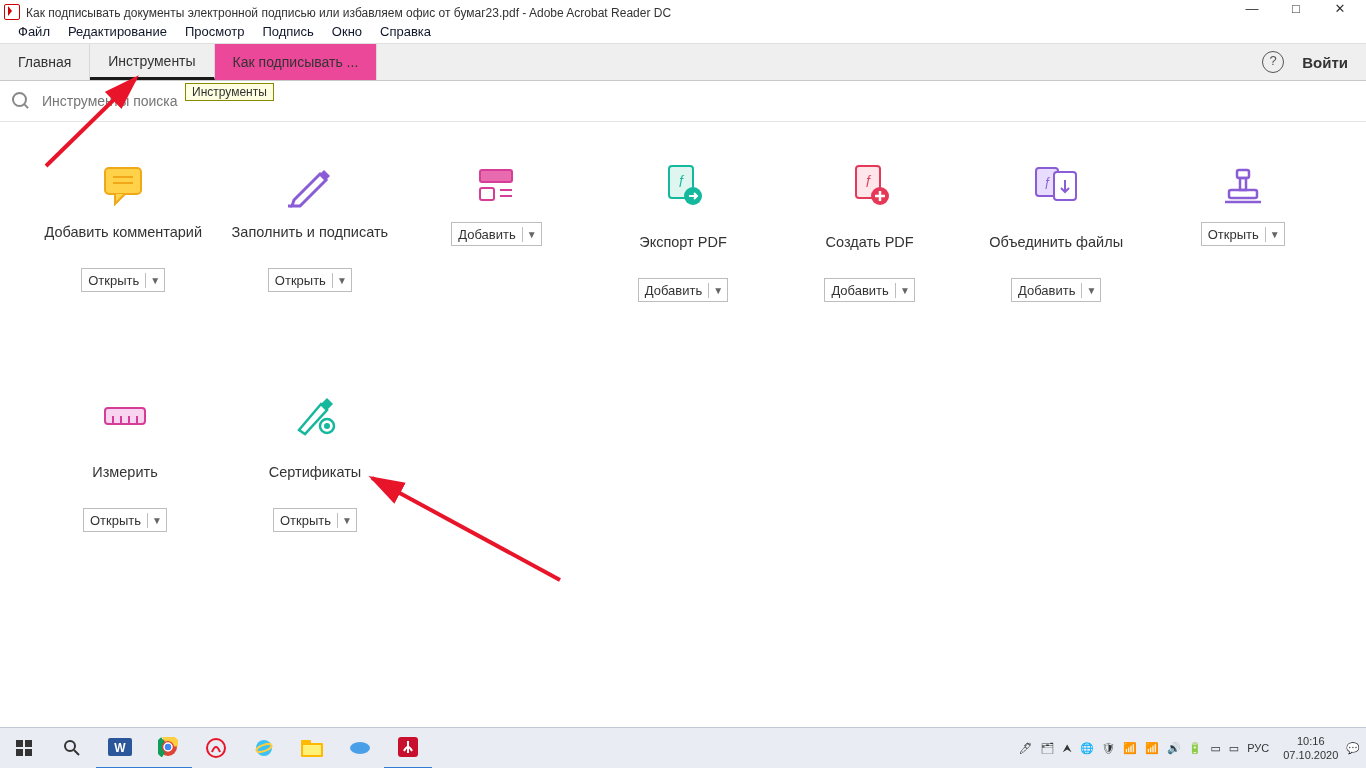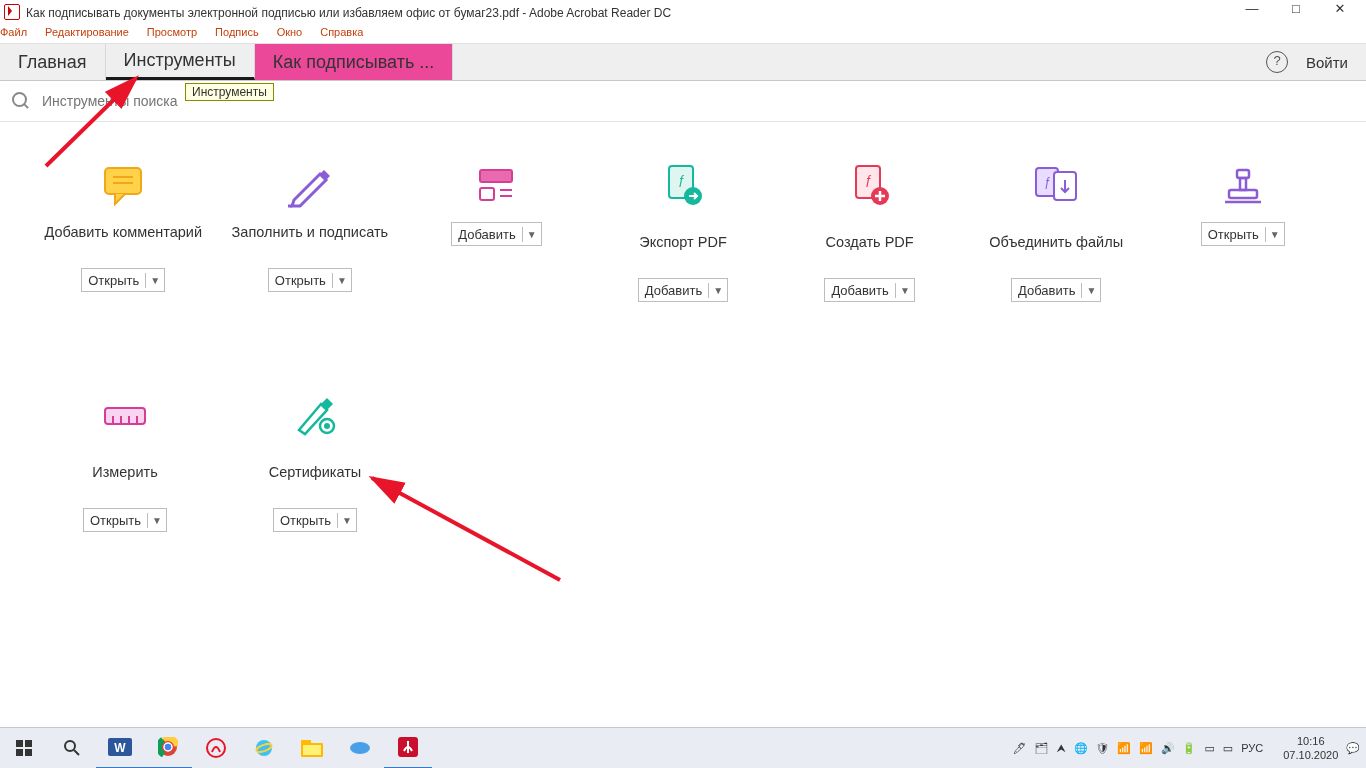--- a/index.html
+++ b/index.html
@@ -2,29 +2,29 @@
 <html><head>
 <meta charset="utf-8">
 <style>
   html,body{margin:0;padding:0;width:1366px;height:768px;font-family:"Segoe UI",Arial,sans-serif;background:#fff;overflow:hidden;color:#333}
   .titlebar{height:20px;background:#fff;display:flex;align-items:flex-end;padding:0 4px;font-size:12px}
   .titlebar .icon{width:14px;height:14px;background:#fff;border:1px solid #c00;border-radius:2px;position:relative;margin-right:6px}
   .titlebar .icon:before{content:"";position:absolute;left:3px;top:1px;width:0;height:0;border-left:4px solid #c00;border-top:5px solid transparent;border-bottom:5px solid transparent}
   .titlebar .caption{flex:0 0 auto}
   .titlebar .spacer{flex:1}
   .winbtn{width:44px;height:20px;text-align:center;line-height:18px;font-size:13px}
-  .menubar{height:23px;background:#fff;border-bottom:1px solid #e0e0e0;display:flex;align-items:center;padding:0 0;font-size:11px;color:#c2410c}
+  .menubar{height:23px;background:#fff;border-bottom:1px solid #e0e0e0;display:flex;align-items:center;padding:0 18px;font-size:13px;color:#0f172a}
   .menubar span{margin-right:18px}
   .tabbar{height:36px;background:#efefef;border-bottom:1px solid #c9c9c9;display:flex;align-items:stretch;position:relative}
-  .tab{padding:0 18px;display:flex;align-items:center;font-size:18px;color:#333;border-right:1px solid #d8d8d8}
+  .tab{padding:0 18px;display:flex;align-items:center;font-size:14px;color:#333;border-right:1px solid #d8d8d8}
   .tab.active{border-bottom:3px solid #1a1a1a}
   .tab.doc{background:#ec4899}
   .tabbar .right{margin-left:auto;display:flex;align-items:center;gap:18px;padding-right:18px}
   .help{width:20px;height:20px;border:1.5px solid #555;border-radius:50%;text-align:center;line-height:18px;font-size:13px;color:#555}
-  .login{font-size:15px;font-weight:400}
+  .login{font-size:15px;font-weight:700}
   .searchbar{height:40px;border-bottom:1px solid #e5e5e5;display:flex;align-items:center;padding-left:12px}
   .searchbar .sicon{width:18px;height:18px;margin-right:10px;position:relative}
   .searchbar .sicon:before{content:"";position:absolute;width:11px;height:11px;border:2px solid #888;border-radius:50%}
   .searchbar .sicon:after{content:"";position:absolute;width:6px;height:2px;background:#888;transform:rotate(45deg);left:11px;top:13px}
   .searchbar input{border:none;outline:none;font-size:14px;color:#737373;width:300px;background:transparent}
   .tooltip{position:absolute;left:185px;top:83px;background:#ffffe1;border:1px solid #8a8a00;padding:1px 6px;font-size:12px;z-index:50}
   .arrow1{position:absolute;z-index:40;pointer-events:none}
   .tools{padding:40px 30px}
   .row{display:flex;gap:0}
   .tool{width:190px;text-align:center;margin-bottom:90px}
@@ -32,21 +32,21 @@
   .tlabel{font-size:14.5px;color:#333;line-height:20px;min-height:40px;margin-bottom:6px}
   .tlabel.single{padding-top:10px}
   .obutton{display:inline-flex;align-items:center;border:1px solid #bdbdbd;font-size:13px;height:22px;background:#fff}
   .obutton .l{padding:0 6px;border-right:1px solid #bdbdbd}
   .obutton .r{width:18px;text-align:center;color:#666;font-size:10px}
   .showmore{display:inline-block;border:1px solid #999;border-radius:20px;padding:7px 20px;font-size:14px;font-weight:600;color:#333;margin-top:56px}
   .taskbar{position:absolute;left:0;bottom:0;width:1366px;height:40px;background:#e9edf3;border-top:1px solid #c0c8d4;display:flex;align-items:center;font-size:11px;color:#333}
   .taskbar .tb{width:48px;height:40px;display:flex;align-items:center;justify-content:center}
   .taskbar .tb.active{border-bottom:2px solid #2e7cd6}
   .tray{margin-left:auto;display:flex;align-items:center;gap:8px;padding-right:6px}
-  .clock{text-align:center;line-height:14px;font-size:11px;margin-left:12px}
+  .clock{text-align:center;line-height:14px;font-size:11px;margin-left:6px}
   svg{display:block}
 </style>
 </head>
 <body>
 
 <div class="titlebar">
   <div class="icon"></div>
   <span class="caption">Как подписывать документы электронной подписью или избавляем офис от бумаг23.pdf - Adobe Acrobat Reader DC</span>
   <div class="spacer"></div>
   <div class="winbtn">—</div>

